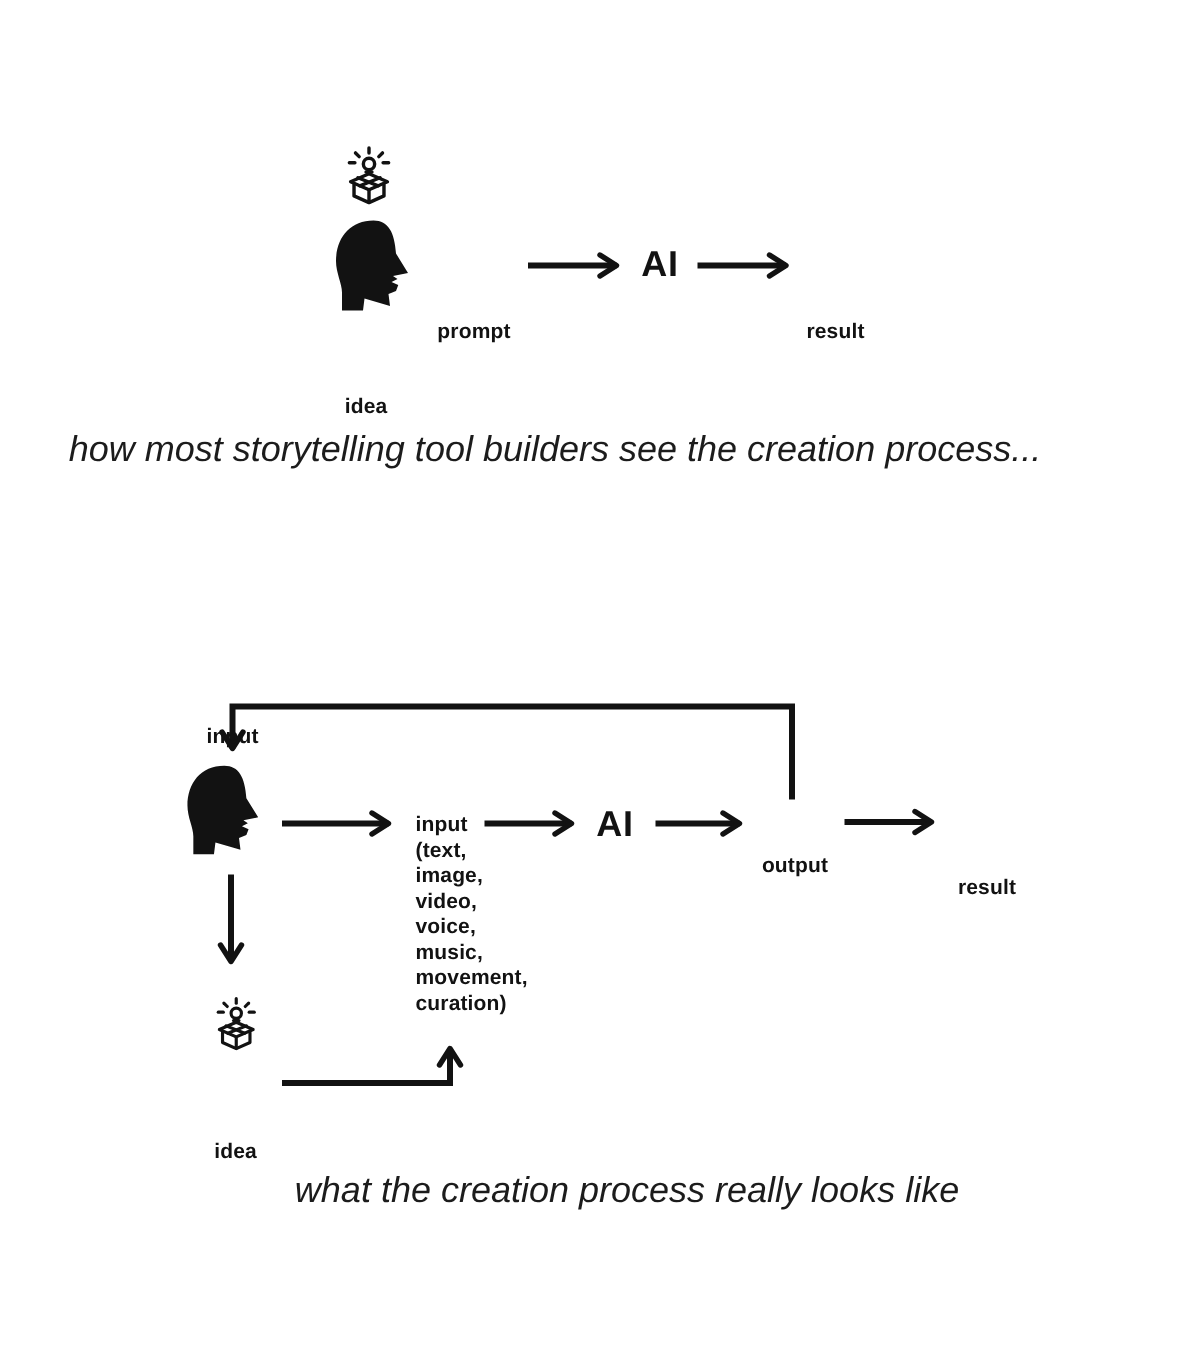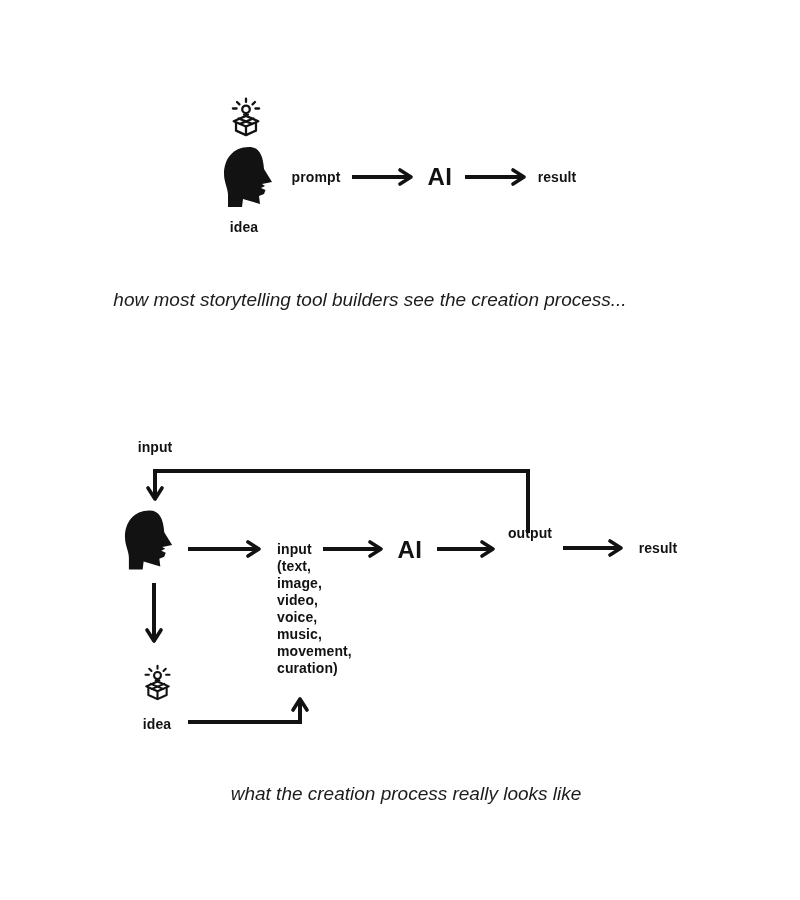--- a/index.html
+++ b/index.html
@@ -17,20 +17,21 @@
   }
   .abs { position: absolute; }
   .label {
     font-family: "Liberation Sans", sans-serif;
     font-weight: 700;
     font-size: 14px;
     line-height: 16px;
     color: #121212;
     text-align: center;
     letter-spacing: 0.1px;
+    margin-top: 43px;
   }
   .label-big {
     font-family: "Liberation Sans", sans-serif;
     font-weight: 700;
     font-size: 24px;
     line-height: 40px;
     color: #121212;
     text-align: center;
     letter-spacing: 0.5px;
   }
@@ -43,21 +44,21 @@
     text-align: left;
     white-space: pre-line;
     letter-spacing: 0.1px;
   }
   .caption {
     width: 740px;
     text-align: center;
     font-family: "Liberation Sans", sans-serif;
     font-style: italic;
     font-weight: 400;
-    font-size: 19px;
+    font-size: 24px;
     line-height: 24px;
     color: #1c1c1c;
   }
   svg { display: block; }
 </style>
 </head>
 <body>
 
 <div id="canvas">
 
@@ -153,15 +154,15 @@
       <path d="M22 23 L37 29.5 L22 36 L7 29.5 Z"></path>
       <path d="M13 26.2 L29.5 32.8"></path>
       <path d="M31 26.2 L14.5 32.8"></path>
       <path d="M9.8 32 L9.8 41 L22 46.5 L34.2 41 L34.2 32"></path>
       <line x1="22" y1="36.5" x2="22" y2="46"></line>
     </g>
   </svg>
 
   <div class="abs label" style="left:129px; top:716px; width:56px;">idea</div>
 
-  <div class="abs caption" style="left:0; top:782px;padding-left:36px;">what the creation process really looks like</div>
+  <div class="abs caption" style="left:12px; top:782px;padding-left:36px;">what the creation process really looks like</div>
 
 </div>
 
 </body></html>

